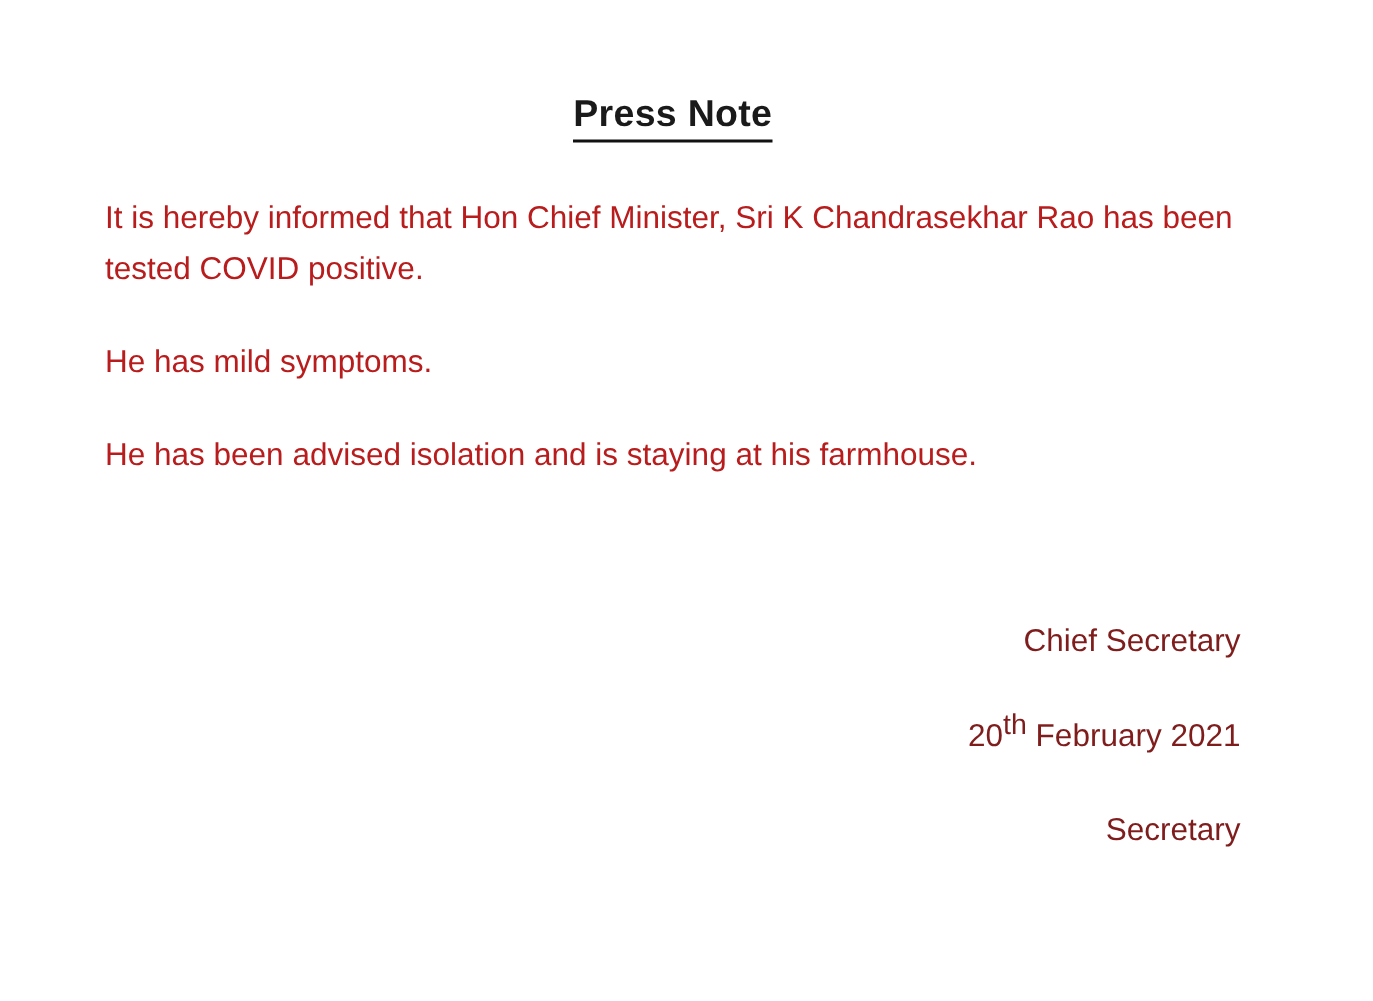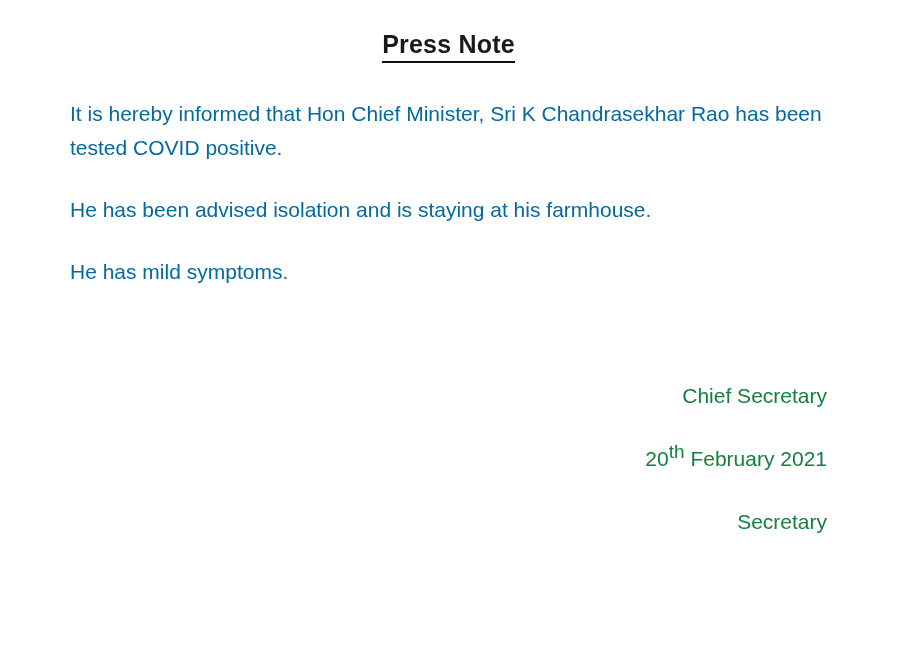--- a/index.html
+++ b/index.html
@@ -14,20 +14,21 @@
     overflow: hidden;
     font-family: "Liberation Sans", sans-serif;
     color: #1a1a1a;
   }
 
   .page {
     width: 915px;
     height: 489px;
     background: #ffffff;
     padding: 30px 88px 13px 70px;
+    margin-top: 32px;
   }
 
   .doc-title-row {
     text-align: center;
     
     margin-left: -70px;
     margin-right: -88px;
     padding-left: 70px;
     padding-right: 88px;
     margin-bottom: 34px;
@@ -39,54 +40,54 @@
     font-weight: 700;
     letter-spacing: 0.2px;
     border-bottom: 2.5px solid #111111;
     padding-bottom: 2px;
   }
 
   .body-text p {
     font-size: 21px;
     line-height: 34px;
     margin-bottom: 28px;
-    color: #0369a1;
+    color: #b91c1c;
   }
 
   .signature {
     margin-top: 90px;
     text-align: right;
   }
 
   .signature p {
     font-size: 21px;
     line-height: 34px;
     margin-bottom: 29px;
-    color: #15803d;
+    color: #7f1d1d;
   }
 
   .sup {
     font-size: 19px;
     vertical-align: super;
     line-height: 0;
   }
 </style>
 </head>
 <body>
 
 <div class="page">
 
   <div class="doc-title-row">
     <span class="doc-title">Press Note</span>
   </div>
 
   <div class="body-text">
     <p>It is hereby informed that Hon Chief Minister, Sri K Chandrasekhar Rao has been tested COVID positive.</p>
+    <p>He has mild symptoms.</p>
     <p>He has been advised isolation and is staying at his farmhouse.</p>
-    <p>He has mild symptoms.</p>
   </div>
 
   <div class="signature">
     <p>Chief Secretary</p>
     <p><span>20</span><span class="sup">th</span><span> February 2021</span></p>
     <p>Secretary</p>
   </div>
 
 </div>
 

